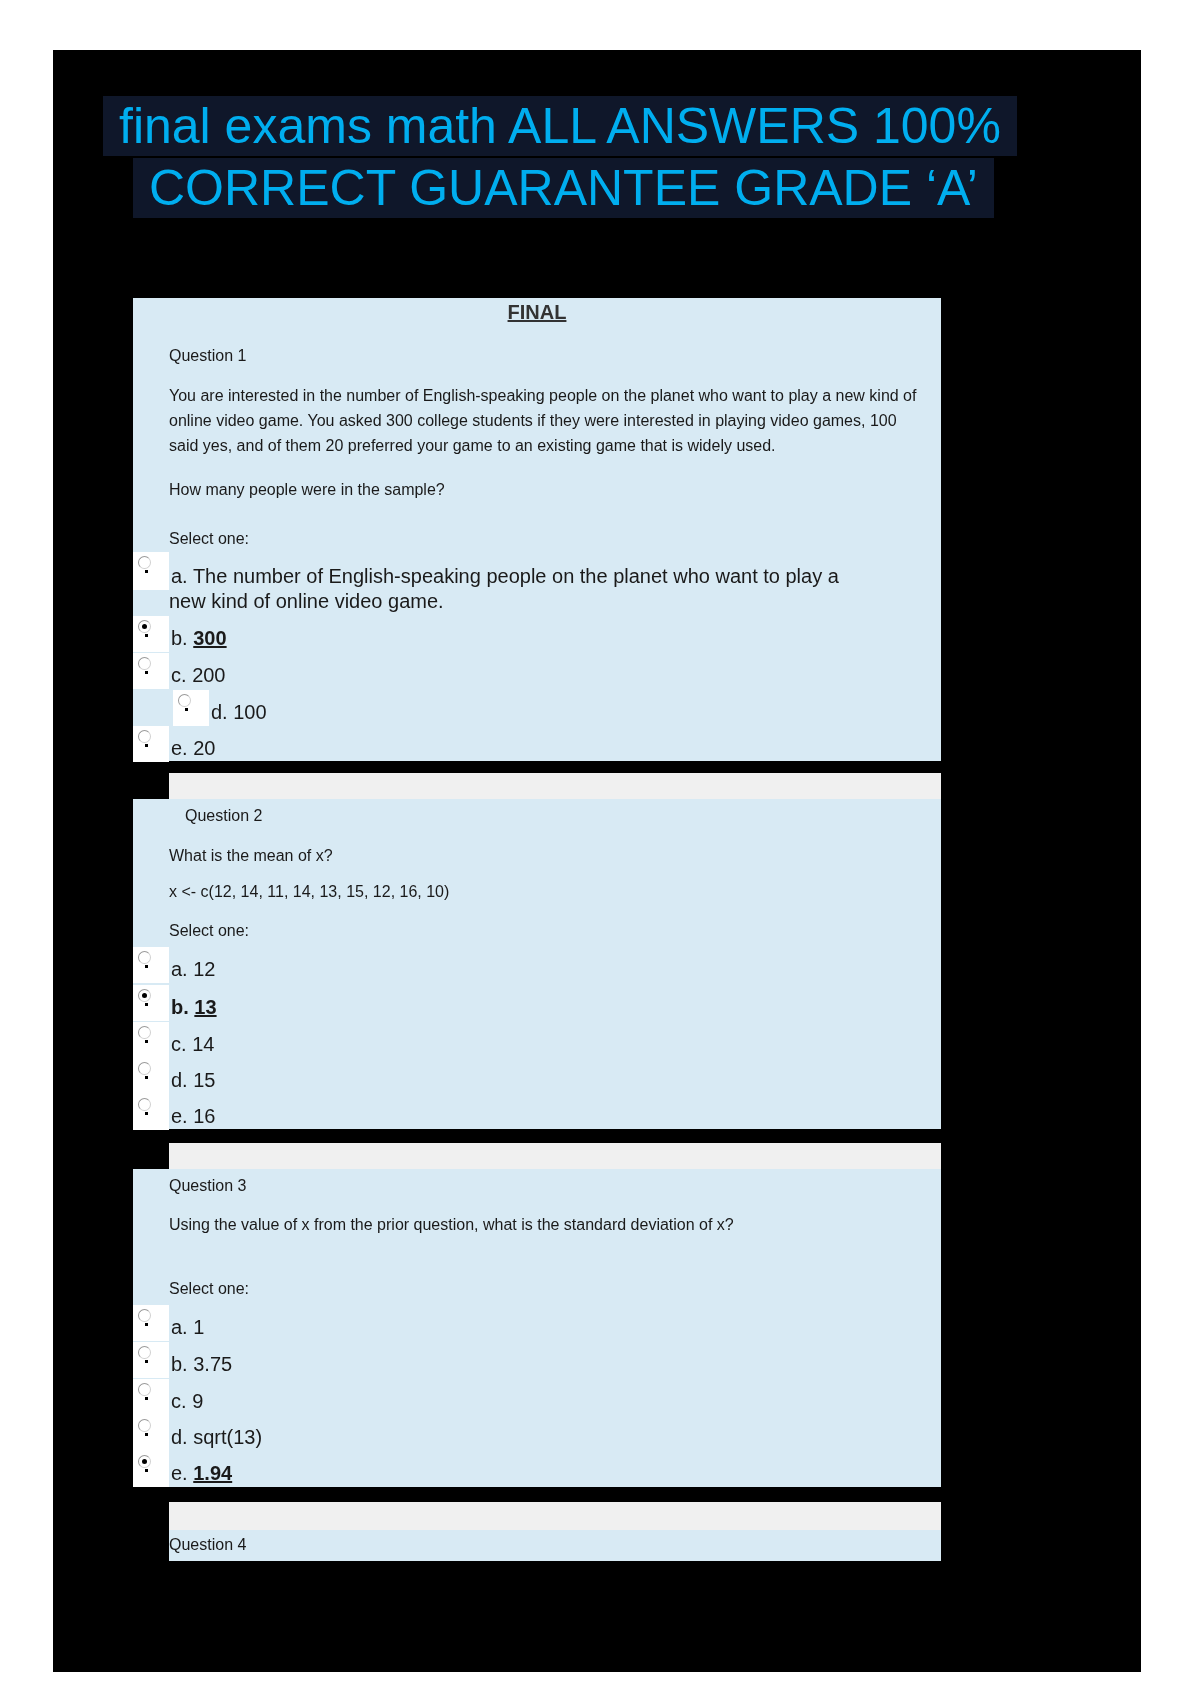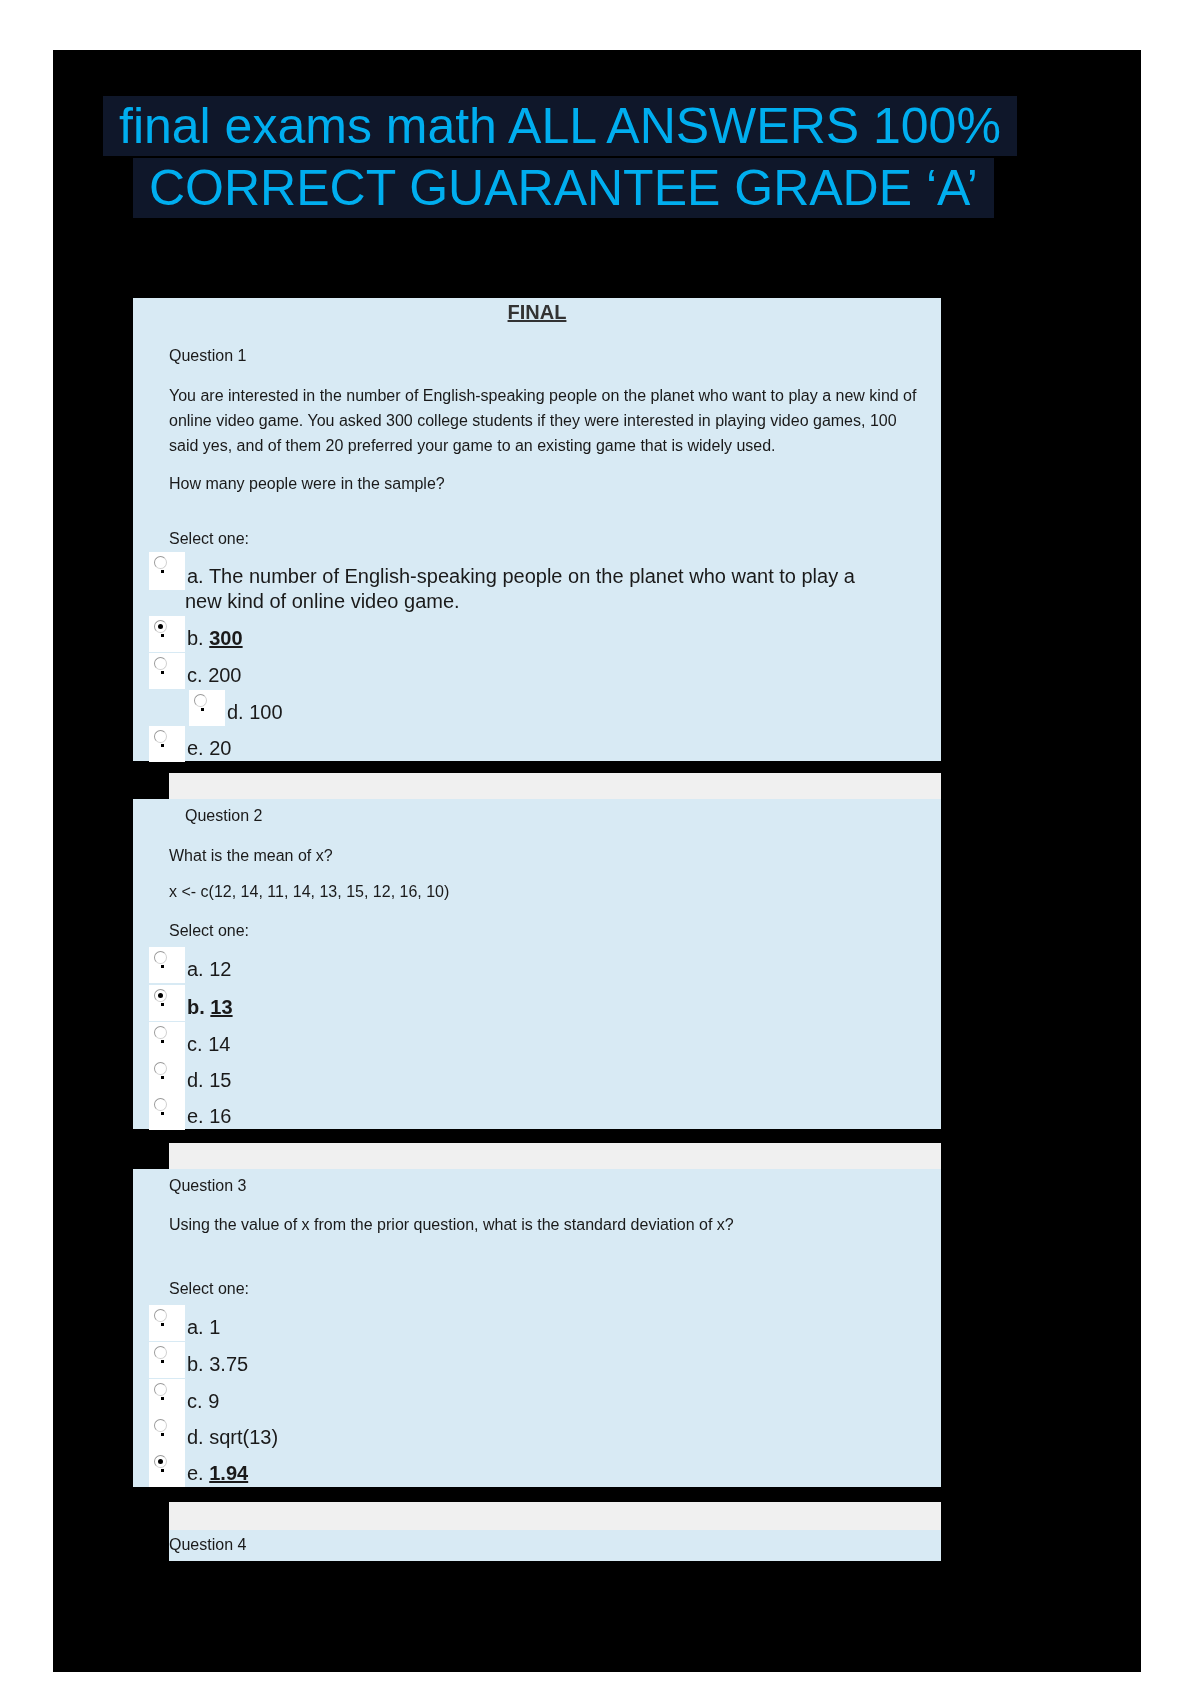--- a/index.html
+++ b/index.html
@@ -8,21 +8,21 @@
   .page { position:absolute; left:53px; top:50px; width:1088px; height:1622px; background:#000000; }
   .title-line { position:absolute; background:#0f172a; color:#00aeef;
                 font-size:50px; line-height:60px; white-space:nowrap; padding:0 16px; }
   .title1 { left:103px; top:96px; }
   .title2 { left:133px; top:158px; }
   .panel { position:absolute; left:133px; width:808px; background:#d8eaf4; color:#1a1a1a; }
   .band { position:absolute; left:169px; width:772px; background:#f0f0f0; }
   .final { position:absolute; left:0; right:0; text-align:center; font-weight:bold;
            font-size:20px; text-decoration:underline; color:#333333; }
   .txt { position:absolute; left:36px; font-size:16px; line-height:25px; width:760px; }
-  .opt { position:absolute; left:16px; width:708px; height:36px;text-align:center; }
+  .opt { position:absolute; left:0; width:708px; height:36px;text-align:center; }
   .opt .radio-cell { position:absolute; left:0; top:0; width:36px; height:100%; background:#ffffff; }
   .opt .radio { position:absolute; left:5px; top:4px; width:11px; height:11px; border-radius:50%;
                 border:1.5px solid #9a9a9a; border-right-color:#d0d0d0; border-bottom-color:#d0d0d0; background:#fff; }
   .opt .radio.checked::after { content:""; position:absolute; left:3px; top:3px; width:5px; height:5px;
                 border-radius:50%; background:#000; }
   .opt .radio-tick { position:absolute; left:12px; top:18px; width:3px; height:3px; background:#000; }
   .opt .label { position:absolute; left:38px; top:10px; font-size:20px; line-height:25px; white-space:nowrap; }
   .opt .ans { font-weight:bold; text-decoration:underline; }
   .opt.bold-letter .letter { font-weight:bold; }
 </style>
@@ -31,21 +31,21 @@
 
 <div class="page"></div>
 
 <div class="title-line title1">final exams math ALL ANSWERS 100%</div>
 <div class="title-line title2">CORRECT GUARANTEE GRADE ‘A’</div>
 
 <div class="panel" style="top:298px;height:463px;">
   <div class="final" style="top:3px;">FINAL</div>
   <div class="txt" style="top:45px;">Question 1</div>
   <div class="txt" style="top:85px;">You are interested in the number of English-speaking people on the planet who want to play a new kind of online video game. You asked 300 college students if they were interested in playing video games, 100 said yes, and of them 20 preferred your game to an existing game that is widely used.</div>
-  <div class="txt" style="top:173px;">How many people were in the sample?</div>
+  <div class="txt" style="top:179px;">How many people were in the sample?</div>
   <div class="txt" style="top:228px;">Select one:</div>
 
   <div class="opt" style="top:254px;height:58px;">
     <div class="radio-cell" style="height:38px;">
         <span class="radio"></span>
         <span class="radio-tick"></span>
       </div>
     <div class="label" style="top:12px;"><span>a.</span> <span>The number of English-speaking people on the planet who want to play a</span></div>
     <div class="label" style="left:36px;top:37px;">new kind of online video game.</div>
   </div>

